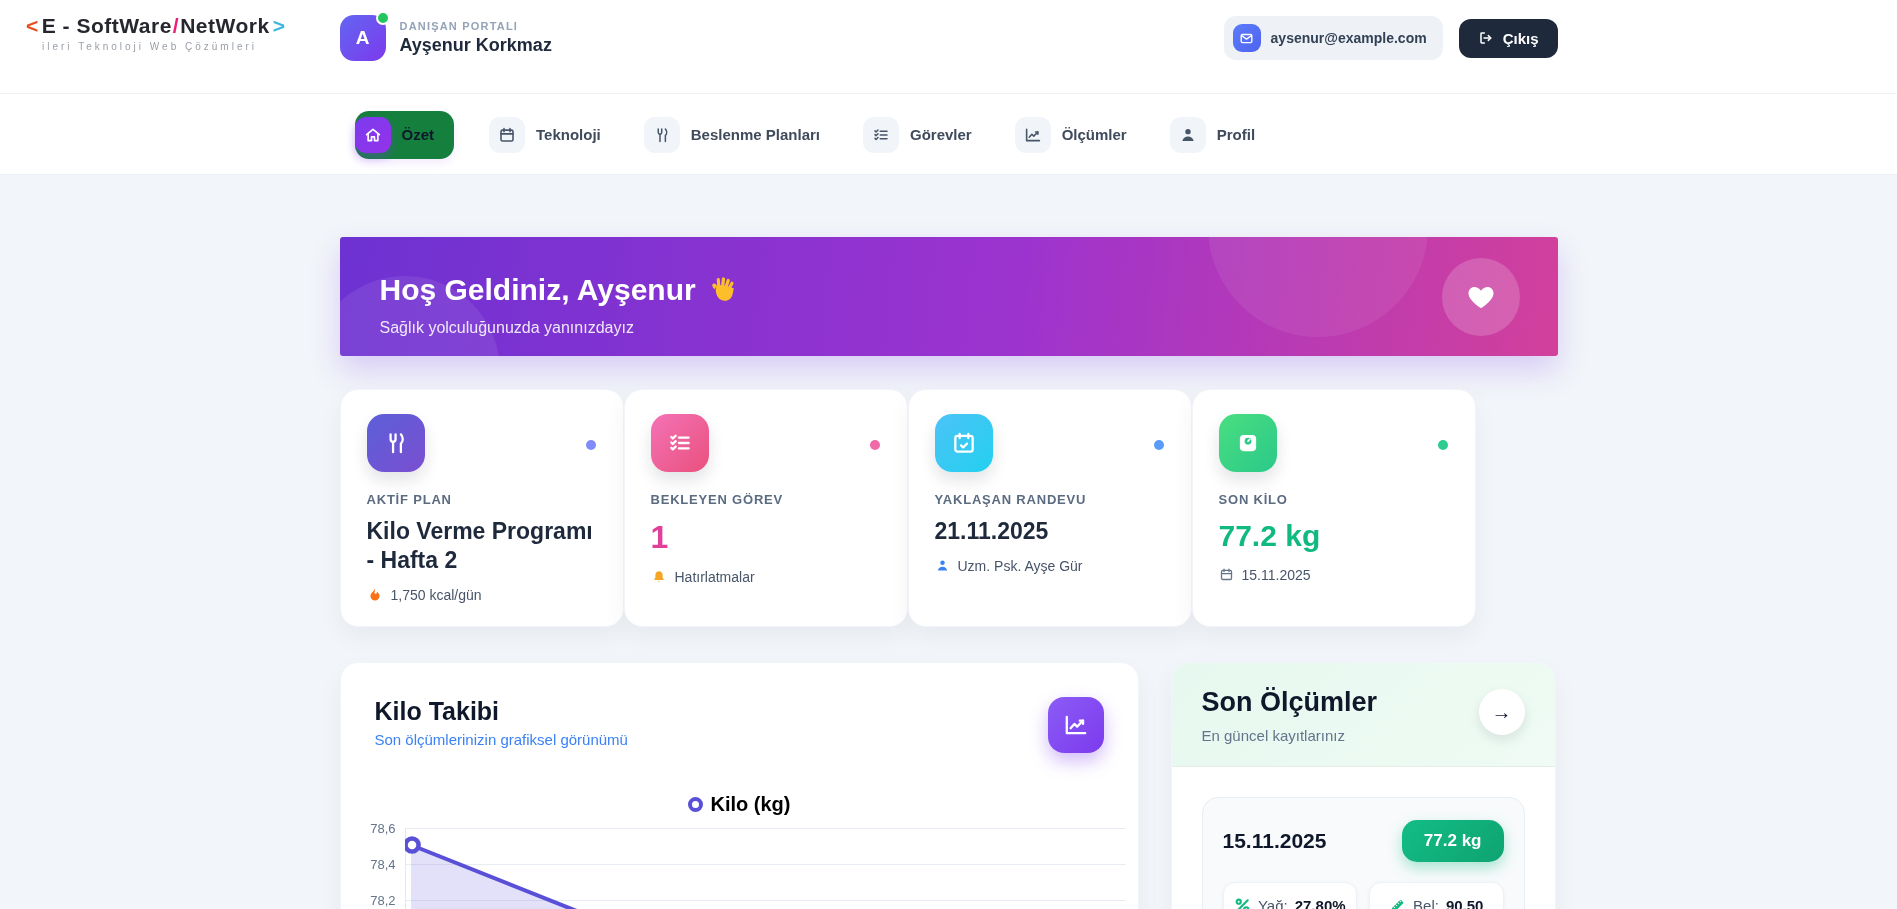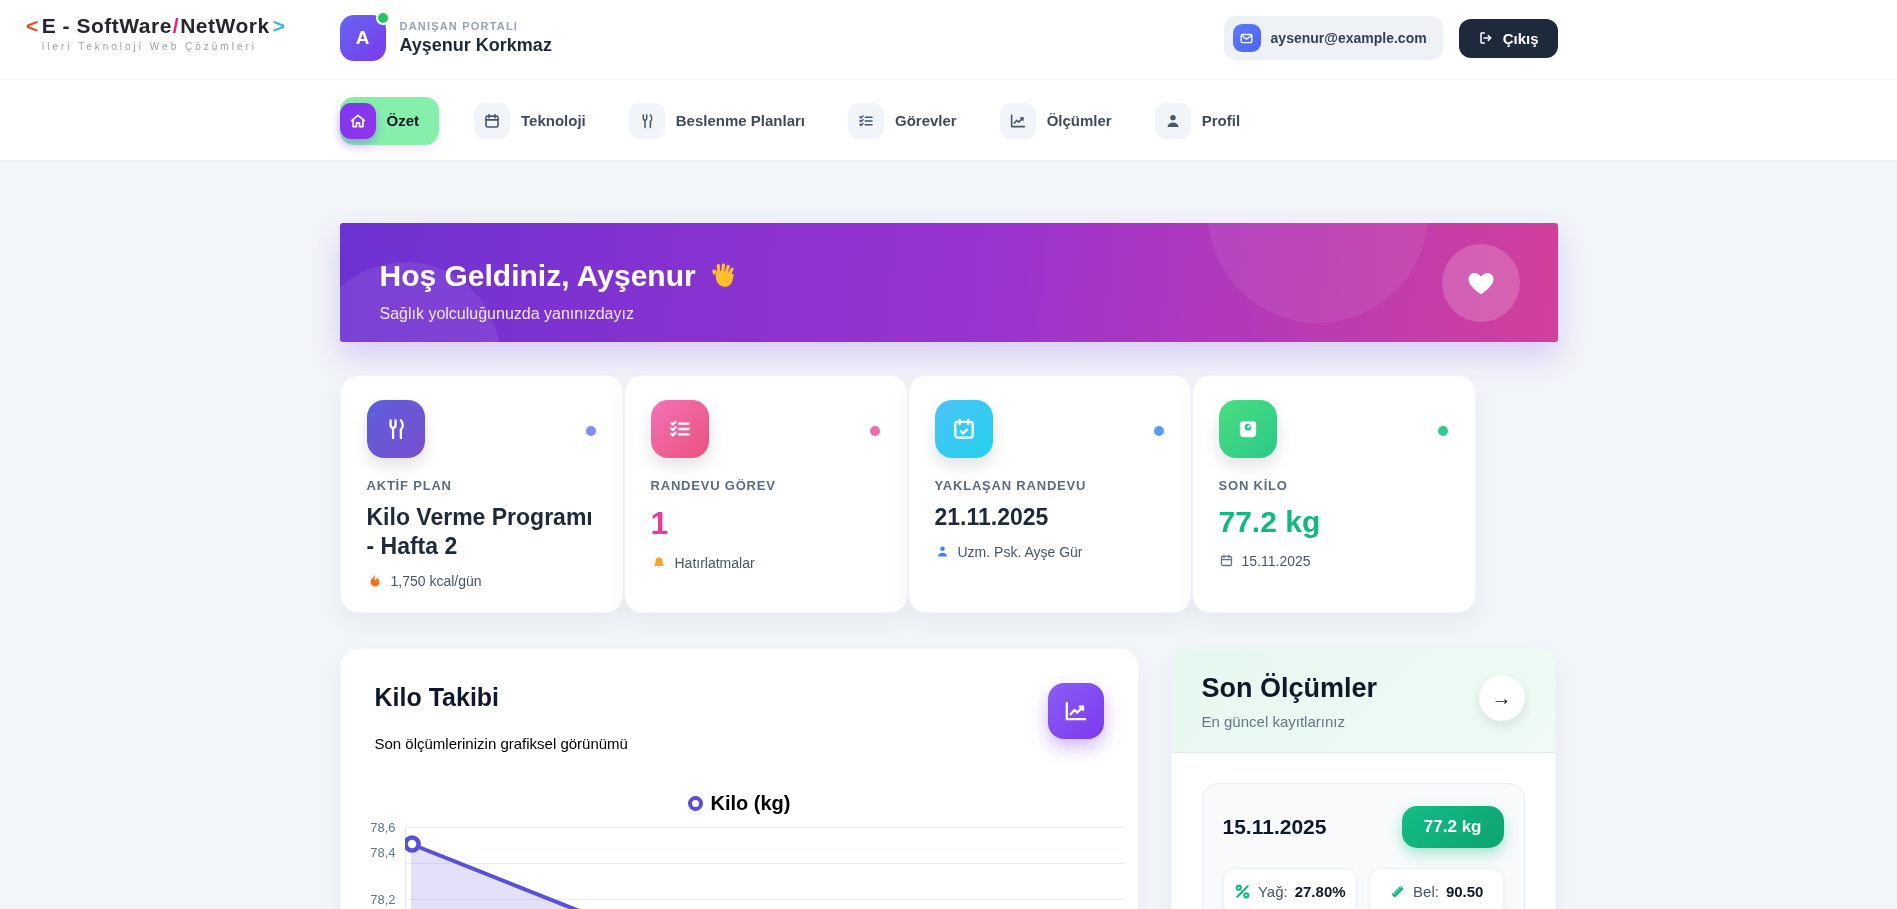--- a/index.html
+++ b/index.html
@@ -1,21 +1,21 @@
 <!DOCTYPE html>
 <html><head>
 <meta charset="utf-8">
 <style>
   * { box-sizing: border-box; margin: 0; padding: 0; }
   html, body { width: 1897px; height: 909px; overflow: hidden; }
   body { font-family: "Liberation Sans", "DejaVu Sans", sans-serif; background: #f2f5f9; color: #0f172a; }
   .container { width: 1218px; margin: 0 auto; }
 
   
-  .header { background: #fff; height: 80px; position: relative; border-bottom: 1px solid #eef1f6; }
+  .header { background: #fff; height: 94px; position: relative; border-bottom: 1px solid #eef1f6; }
   .logo { position: absolute; left: 26px; top: 14px; }
   .logo-main { font-size: 21px; font-weight: 800; color: #26272e; letter-spacing: .5px; }
   .logo-open { color: #e84e1b; font-weight: 800; margin-right: 3px; }
   .logo-slash { color: #ec1e79; font-weight: 800; padding: 0 1px; }
   .logo-close { color: #38b6dc; font-weight: 800; margin-left: 3px; }
   .logo-tagline { font-size: 10px; color: #9aa0a8; letter-spacing: 3px; margin-top: 3px; padding-left: 16px; }
   .header-inner { height: 76px; display: flex; align-items: center; }
   .avatar-wrap { position: relative; width: 46px; height: 46px; flex: none; }
   .avatar { width: 46px; height: 46px; border-radius: 14px; background: linear-gradient(135deg,#6366f1,#7c3aed);
             color: #fff; font-weight: 800; font-size: 19px; display: flex; align-items: center; justify-content: center; }
@@ -29,21 +29,21 @@
   .email-icon-box { width: 28px; height: 28px; border-radius: 9px; background: linear-gradient(135deg,#5b7cfa,#4f63f0);
                     display: flex; align-items: center; justify-content: center; }
   .email-text { font-size: 14px; font-weight: 600; color: #334155; }
   .logout-btn { display: flex; align-items: center; gap: 9px; background: #1e293b; border: none; cursor: pointer;
                 color: #fff; font-family: inherit; font-size: 15px; font-weight: 700; border-radius: 12px; padding: 11px 19px; }
 
   
   .navbar { background: #fff; height: 81px; border-bottom: 1px solid #edf0f5; }
   .nav-inner { display: flex; align-items: center; height: 81px; gap: 27px; }
   .nav-tab { display: flex; align-items: center; gap: 11px; padding: 6px 8px; border-radius: 14px; cursor: pointer; }
-  .nav-tab.active { background: #86efac; padding: 6px 20px 6px 0; box-shadow: 0 4px 10px rgba(124,58,237,.10); }
+  .nav-tab.active { background: #15803d; padding: 6px 20px 6px 0; box-shadow: 0 4px 10px rgba(124,58,237,.10); margin-left: 15px; }
   .nav-icon-box { width: 36px; height: 36px; border-radius: 11px; background: #f1f5f9;
                   display: flex; align-items: center; justify-content: center; flex: none; }
   .nav-tab.active .nav-icon-box { background: linear-gradient(135deg,#7c3aed,#9333ea); box-shadow: 0 5px 10px rgba(124,58,237,.35); }
   .nav-label { font-size: 15px; font-weight: 700; color: #3f4a5c; }
   .nav-tab.active .nav-label { color: #0f172a; }
 
   
   .main { padding-top: 62px; }
 
   
@@ -78,21 +78,21 @@
   .stat-footer { margin-top: 12px; font-size: 14px; color: #475569; display: flex; align-items: center; gap: 8px; }
 
   
   .bottom-row { display: flex; gap: 32px; margin-top: 35px; align-items: flex-start; }
 
   
   .chart-card { width: 799px; height: 520px; background: #fff; border-radius: 18px; border: 1px solid #f1f4f8;
                 box-shadow: 0 10px 24px rgba(15,23,42,.05); padding: 34px 0 0 0; position: relative; }
   .chart-head { padding: 0 34px; display: flex; align-items: flex-start; }
   .chart-title { font-size: 25px; font-weight: 800; color: #0f172a; }
-  .chart-subtitle { font-size: 15px; color: #000000; margin-top: 23px; }
+  .chart-subtitle { font-size: 15px; color: #3b82f6; margin-top: 5px; }
   .chart-icon-box { margin-left: auto; width: 56px; height: 56px; border-radius: 16px;
                     background: linear-gradient(135deg,#8b5cf6,#7c3aed); display: flex; align-items: center; justify-content: center;
                     box-shadow: 0 8px 18px rgba(124,58,237,.35); }
   .legend-row { display: flex; align-items: center; justify-content: center; gap: 8px; margin-top: 40px; }
   .legend-ring { width: 15px; height: 15px; border-radius: 50%; border: 4.5px solid #5a50d8; background: #fff; }
   .legend-label { font-size: 20px; font-weight: 700; color: #000000; }
   .chart-wrap { display: flex; margin: 12px 12px 0 12px; }
   .ylabels { width: 52px; position: relative; flex: none; height: 130px; }
   .ytick { position: absolute; right: 9px; font-size: 13px; color: #64748b; }
   .plot { flex: 1; position: relative; height: 190px; }
@@ -270,21 +270,21 @@
     </div>
 
     <div class="stat-card">
       <div class="stat-icon grad-pink">
         <svg width="26" height="26" viewBox="0 0 24 24" fill="none" stroke="#fff" stroke-width="2.1" stroke-linecap="round" stroke-linejoin="round">
           <path d="M11 7h9M11 12h9M11 17h9"></path>
             <path d="M4 6.5l1.4 1.4L8 5.3M4 11.5l1.4 1.4L8 10.3M4 16.5l1.4 1.4L8 15.3"></path>
         </svg>
       </div>
       <div class="stat-dot" style="background:#f06aa7"></div>
-      <div class="stat-label">RANDEVU GÖREV</div>
+      <div class="stat-label">BEKLEYEN GÖREV</div>
       <div class="stat-value pink">1</div>
       <div class="stat-footer">
         <svg width="16" height="16" viewBox="0 0 24 24" fill="#f5a623">
           <path d="M12 3.2c-3.1 0-5.4 2.3-5.4 5.4v3.9L5 15.3c-.3.6.1 1.2.8 1.2h12.4c.7 0 1.1-.6.8-1.2l-1.6-2.8V8.6c0-3.1-2.3-5.4-5.4-5.4z"></path>
           <path d="M10.3 18.2a1.8 1.8 0 0 0 3.4 0z"></path>
         </svg>
         <span>Hatırlatmalar</span>
       </div>
     </div>
 
@@ -347,21 +347,21 @@
       </div>
 
       <div class="legend-row">
         <span class="legend-ring"></span>
         <span class="legend-label">Kilo (kg)</span>
       </div>
 
       <div class="chart-wrap">
         <div class="ylabels">
           <span class="ytick" style="top:-7px">78,6</span>
-          <span class="ytick" style="top:18px">78,4</span>
+          <span class="ytick" style="top:29px">78,4</span>
           <span class="ytick" style="top:65px">78,2</span>
         </div>
         <div class="plot">
           <svg viewBox="0 0 716 190" preserveAspectRatio="none">
             <line x1="0" y1="0.5" x2="716" y2="0.5" stroke="#e8edf3" stroke-width="1"></line>
             <line x1="0" y1="36.5" x2="716" y2="36.5" stroke="#e8edf3" stroke-width="1"></line>
             <line x1="0" y1="72.5" x2="716" y2="72.5" stroke="#e8edf3" stroke-width="1"></line>
             <line x1="0" y1="108.5" x2="716" y2="108.5" stroke="#e8edf3" stroke-width="1"></line>
             <line x1="0.5" y1="0" x2="0.5" y2="130" stroke="#e2e8f0" stroke-width="1"></line>
             <polygon points="6,17 420,183 420,190 6,190" fill="rgba(99,91,226,0.18)"></polygon>

